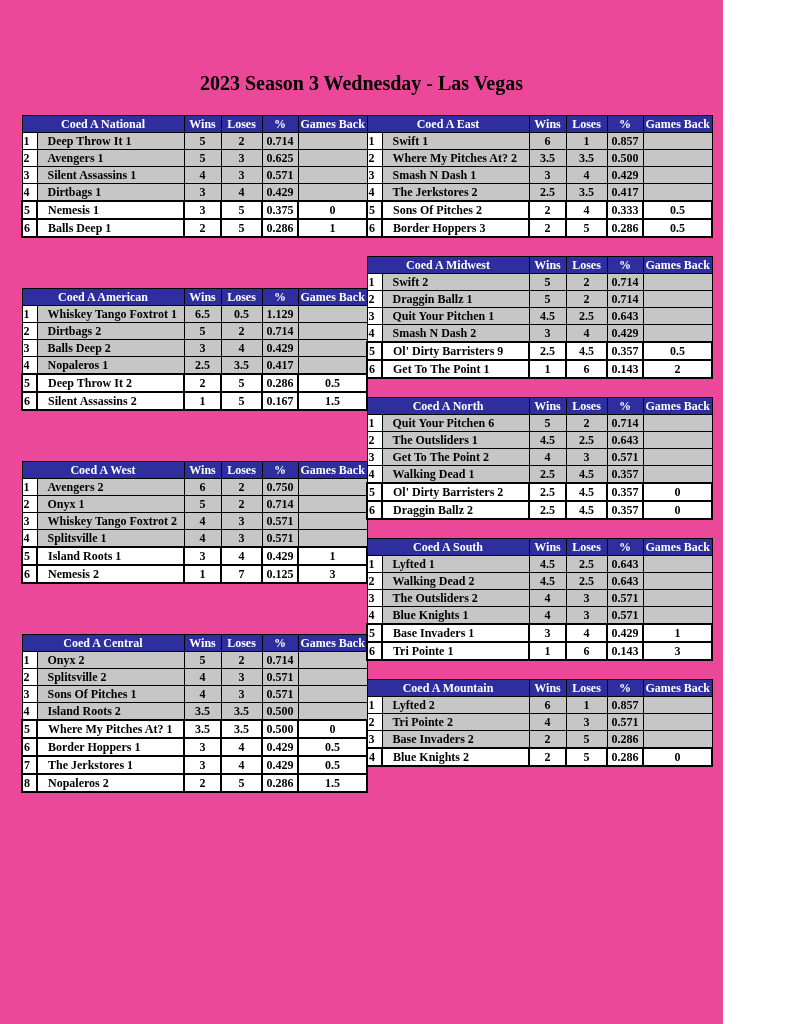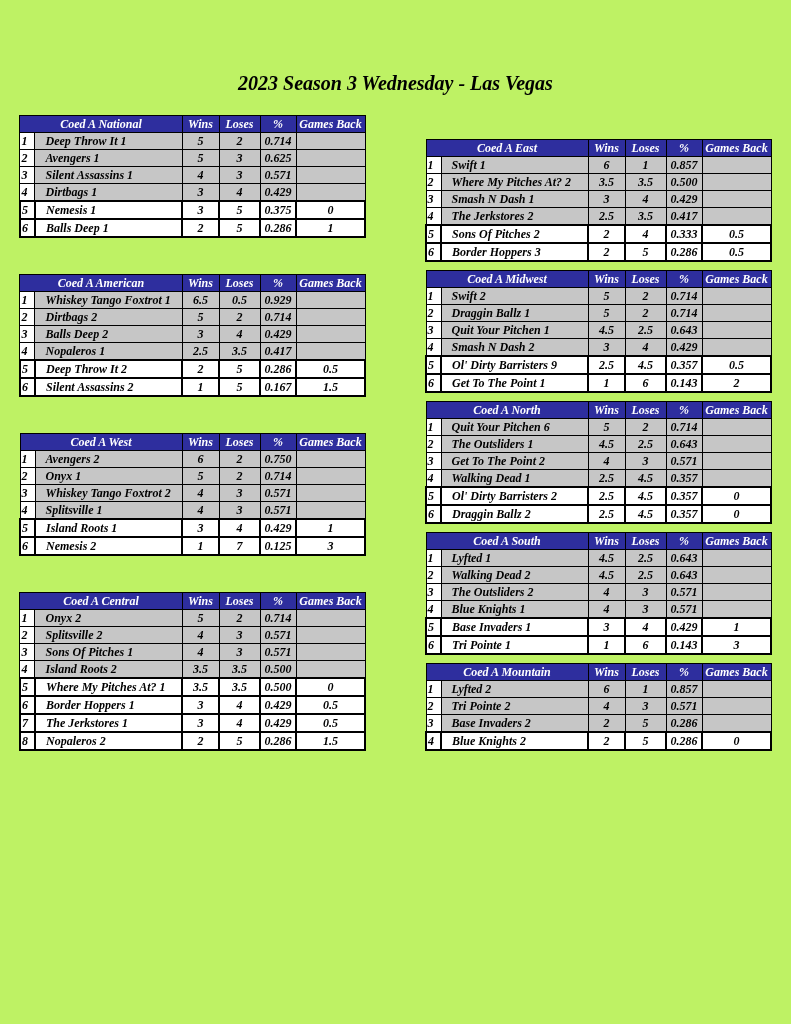--- a/index.html
+++ b/index.html
@@ -3,43 +3,42 @@
 <meta charset="utf-8">
 <style>
   html, body {
     margin: 0;
     padding: 0;
     background: #ffffff;
     font-family: "Liberation Serif", "DejaVu Serif", serif;
   }
   .page {
     position: relative;
-    width: 791px;
+    width: 723px;
     height: 1024px;
-    background: #bef264;
+    background: #ec4899;
     overflow: hidden;
-    font-style: italic;
   }
   .title {
     margin: 0;
     padding-top: 72px;
     padding-bottom: 20px;
     text-align: center;
     font-size: 20px;
     font-weight: bold;
     color: #000;
   }
   .columns {
     display: flex;
     justify-content: space-between;
     padding: 0 21px;
   }
   .col { display: flex; flex-direction: column; width: 345px; }
-  .col-left  { gap: 36px; align-items: flex-end; }
-  .col-right { gap: 8px; margin-top: 24px; }
+  .col-left  { gap: 50px; }
+  .col-right { gap: 18px; }
 
   table {
     border-collapse: collapse;
     width: 345px;
     table-layout: fixed;
     font-size: 12px;
     font-weight: bold;
     color: #000;
   }
   col.col-rank  { width: 15px; }
@@ -164,21 +163,21 @@
               <th>%</th>
               <th>Games Back</th>
             </tr>
           </thead>
           <tbody>
             <tr class="normal">
               <td class="rank">1</td>
               <td class="team">Whiskey Tango Foxtrot 1</td>
               <td class="num">6.5</td>
               <td class="num">0.5</td>
-              <td class="num">0.929</td>
+              <td class="num">1.129</td>
               <td class="num"></td>
             </tr>
             <tr class="normal">
               <td class="rank">2</td>
               <td class="team">Dirtbags 2</td>
               <td class="num">5</td>
               <td class="num">2</td>
               <td class="num">0.714</td>
               <td class="num"></td>
             </tr>

